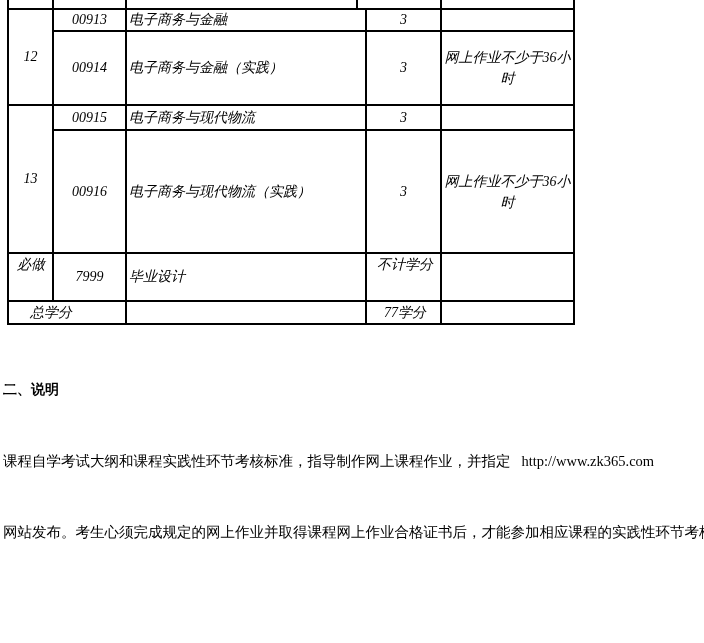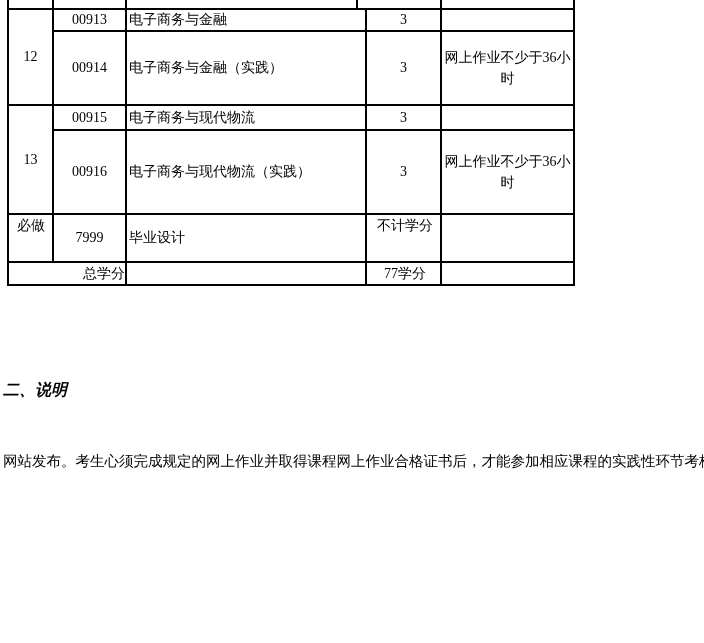--- a/index.html
+++ b/index.html
@@ -14,34 +14,34 @@
 
   
   table.credit-table{
     position:absolute;left:7px;top:8px;width:566px;
     border-collapse:collapse;table-layout:fixed;
     font-size:14px;color:#000;
   }
   .credit-table td{
     border:2px solid #000;
     text-align:center;vertical-align:middle;
-    padding:0;overflow:hidden;
+    padding:0;overflow:hidden;font-style:italic;
   }
   .credit-table td.course{text-align:left;padding-left:2px;}
   .credit-table td.vtop{vertical-align:top;padding-top:2px;}
   .credit-table td.hleft{text-align:center;padding-left:3px;}
-  .credit-table td.total-label{text-align:right;padding-left:21px;}
+  .credit-table td.total-label{text-align:left;padding-left:21px;}
   .credit-table td.note-cell{line-height:21px;padding:2px 1px;margin-left:20px;}
 
   
   .notes{
     position:absolute;left:3px;top:331px;width:701px;
     font-size:14.5px;line-height:23.7px;white-space:pre;color:#000;
   }
-  .notes .heading{font-weight:bold;font-size:16px;font-style:italic;}
+  .notes .heading{font-weight:bold;font-size:14px;}
   .notes .line{height:23.7px;}
 </style>
 </head>
 <body>
 
 <div class="partial-strip">
   <div class="vline" style="left:0"></div>
   <div class="vline" style="left:45px"></div>
   <div class="vline" style="left:118px"></div>
   <div class="vline" style="left:349px"></div>
@@ -71,21 +71,21 @@
       <td>3</td>
       <td class="note-cell">网上作业不少于36小时</td>
     </tr>
     <tr style="height:25px">
       <td rowspan="2">13</td>
       <td>00915</td>
       <td class="course">电子商务与现代物流</td>
       <td>3</td>
       <td></td>
     </tr>
-    <tr style="height:84px">
+    <tr style="height:123px">
       <td>00916</td>
       <td class="course">电子商务与现代物流（实践）</td>
       <td>3</td>
       <td class="note-cell">网上作业不少于36小时</td>
     </tr>
     <tr style="height:48px">
       <td class="vtop hleft" style="padding-left:1px">必做</td>
       <td>7999</td>
       <td class="course">毕业设计</td>
       <td class="vtop hleft">不计学分</td>
@@ -95,20 +95,21 @@
       <td colspan="2" class="total-label">总学分</td>
       <td></td>
       <td class="hleft">77学分</td>
       <td></td>
     </tr>
   </tbody>
 </table>
 
 <div class="notes">
   <div class="line heading">二、说明</div>
+  <div class="line">课程自学考试大纲和课程实践性环节考核标准，指导制作网上课程作业，并指定   http://www.zk365.com</div>
   <div class="line">网站发布。考生心须完成规定的网上作业并取得课程网上作业合格证书后，才能参加相应课程的实践性环节考核。</div>
   
   
   
   
   
   
   
   
   

